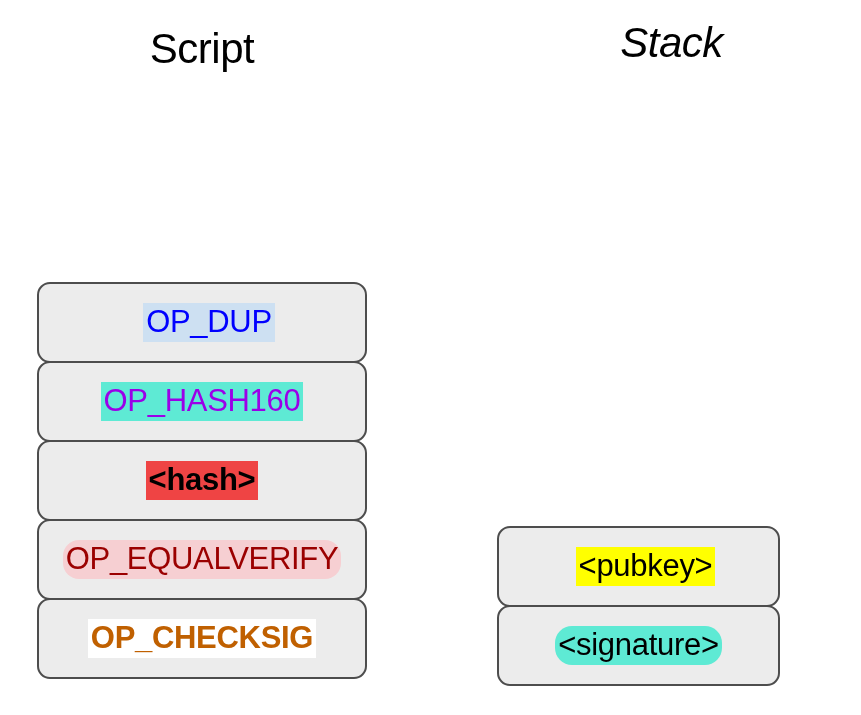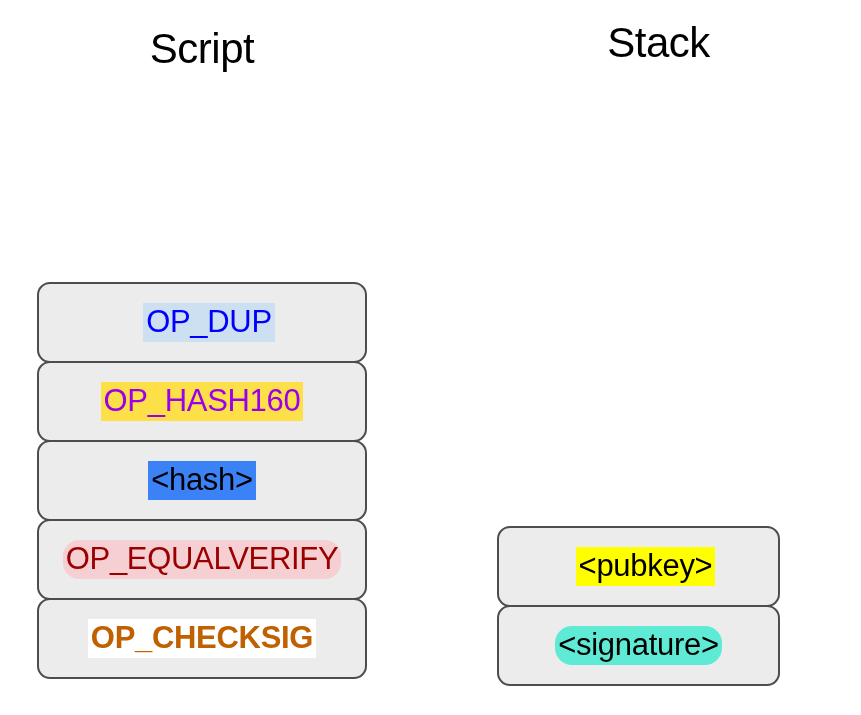--- a/index.html
+++ b/index.html
@@ -27,21 +27,21 @@
     top: 22px;
     font-size: 42px;
     line-height: 1;
     font-weight: 400;
     color: #000000;
     text-align: center;
     white-space: nowrap;
     letter-spacing: -0.5px;
   }
   #script-title { left: 37px;  width: 330px; margin-top: 6px; }
-  #stack-title  { left: 497px; width: 323px; }
+  #stack-title  { left: 510px; width: 323px; font-style: italic; }
 
   
   .stack-column {
     position: absolute;
   }
   #script-column {
     left: 37px;
     top: 282px;
     width: 330px;
   }
@@ -68,22 +68,22 @@
   .op-label {
     font-size: 31px;
     line-height: 1.18;
     white-space: nowrap;
     padding: 1px 3px;
     letter-spacing: -0.3px;
   }
 
   
   .tok-dup        { color: #0000ff; background: #cde0f2; }
-  .tok-hash160    { color: #9b00e8; background: #fde047; }
-  .tok-hash       { color: #000000; background: #3b82f6; }
+  .tok-hash160    { color: #9b00e8; background: #5eead4; }
+  .tok-hash       { color: #000000; background: #ef4444; font-weight: bold; }
   .tok-equalverify{ color: #9b0000; background: #f6cfd2; border-radius: 16px; }
   .tok-checksig   { color: #c06000; background: #ffffff; font-weight: bold; }
   .tok-pubkey     { color: #000000; background: #ffff00; }
   .tok-signature  { color: #000000; background: #5eead4; border-radius: 17px; }
 </style>
 </head>
 <body>
 
 <div id="diagram">
 

